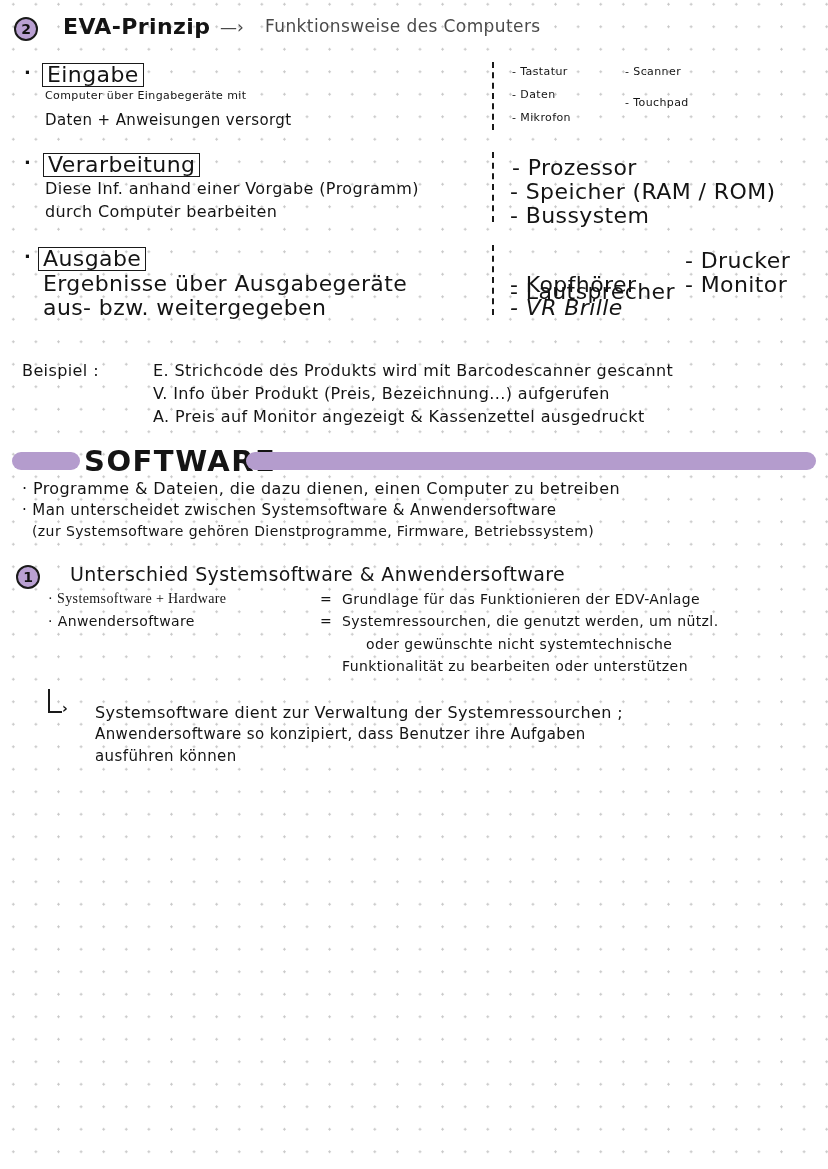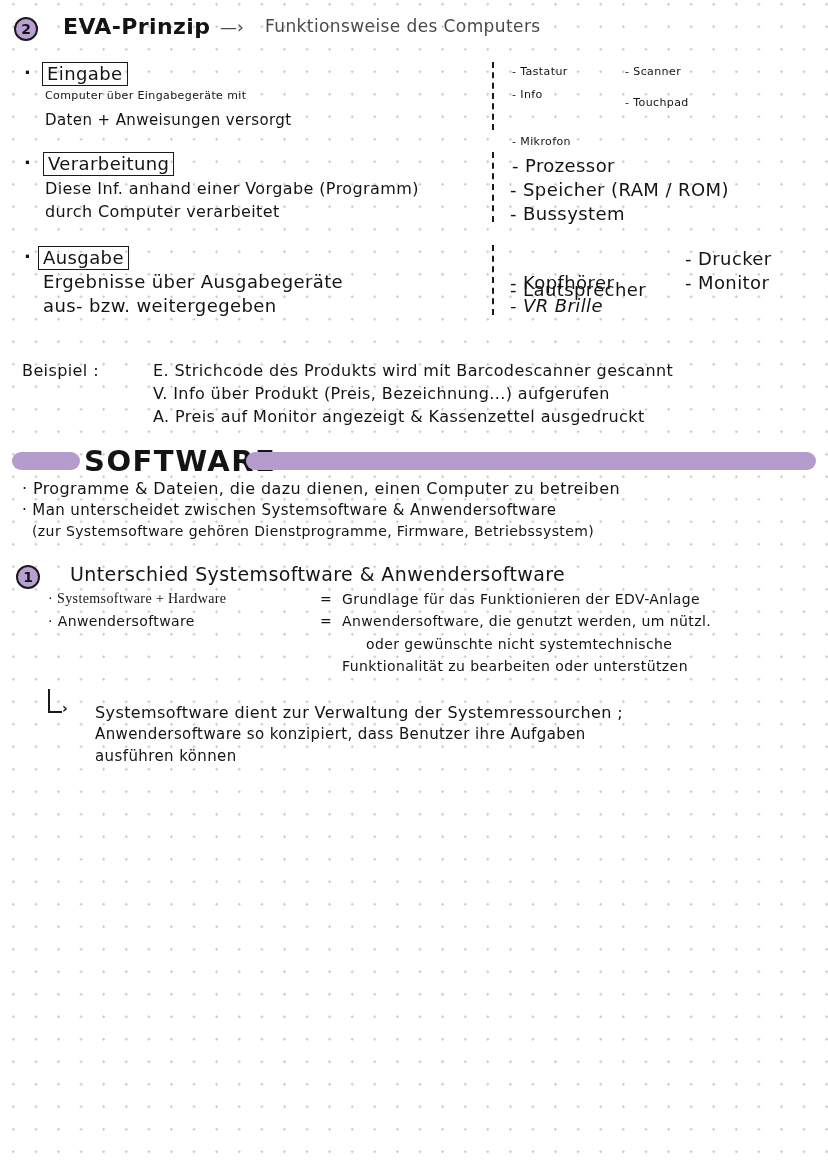--- a/index.html
+++ b/index.html
@@ -16,21 +16,21 @@
   .hand { font-family: "DejaVu Sans", sans-serif; letter-spacing: 0.4px; }
   .circle-num {
     position: absolute; width: 24px; height: 24px; border-radius: 50%;
     background: #b9a0d2; border: 2px solid #1a1a1a; box-sizing: border-box;
     display: flex; align-items: center; justify-content: center;
     font-size: 14px; font-weight: bold; color: #111;
   }
   .h1 { font-size: 22px; font-weight: bold; }
   .subtle { color: #4a4a4a; font-size: 17px; }
   .boxed { border: 1.6px solid #1a1a1a; padding: 0 4px; line-height: 22px; display: inline-block; }
-  .t18 { font-size: 18px; }
+  .t18 { font-size: 22px; }
   .t17 { font-size: 11px; }
   .t16 { font-size: 16px; }
   .t15 { font-size: 15px; }
   .t14 { font-size: 14px; }
   .dash {
     position: absolute; width: 0; border-left: 2px dashed #1a1a1a;
   }
   .bullet { font-size: 18px; font-weight: bold; }
   .bar {
     position: absolute; height: 18px; border-radius: 9px; background: #b49ccd;
@@ -53,31 +53,31 @@
   <div class="abs subtle hand" style="left:265px; top:16px;">Funktionsweise des Computers</div>
 
   <div class="abs bullet" style="left:24px; top:62px;">·</div>
   <div class="abs t18 hand" style="left:42px; top:62px;">
     <span class="boxed">Eingabe</span>
   </div>
   <div class="abs t17 hand" style="left:45px; top:89px;">Computer über Eingabegeräte mit</div>
   <div class="abs t15 hand" style="left:45px; top:111px;">Daten + Anweisungen versorgt</div>
   <div class="dash" style="left:492px; top:62px; height:68px;"></div>
   <div class="abs t17 hand" style="left:512px; top:65px;">- Tastatur</div>
-  <div class="abs t17 hand" style="left:512px; top:88px;">- Info</div>
-  <div class="abs t17 hand" style="left:512px; top:111px;margin-top:24px;">- Mikrofon</div>
+  <div class="abs t17 hand" style="left:512px; top:88px;">- Daten</div>
+  <div class="abs t17 hand" style="left:512px; top:111px;">- Mikrofon</div>
   <div class="abs t17 hand" style="left:625px; top:65px;">- Scanner</div>
   <div class="abs t17 hand" style="left:625px; top:96px;text-align:center;">- Touchpad</div>
 
   <div class="abs bullet" style="left:24px; top:152px;">·</div>
   <div class="abs t18 hand" style="left:43px; top:152px;">
     <span class="boxed">Verarbeitung</span>
   </div>
   <div class="abs t16 hand" style="left:45px; top:179px;">Diese Inf. anhand einer Vorgabe (Programm)</div>
-  <div class="abs t16 hand" style="left:45px; top:202px;">durch Computer verarbeitet</div>
+  <div class="abs t16 hand" style="left:45px; top:202px;">durch Computer bearbeiten</div>
   <div class="dash" style="left:492px; top:152px; height:70px;"></div>
   <div class="abs t18 hand" style="left:512px; top:155px;">- Prozessor</div>
   <div class="abs t18 hand" style="left:510px; top:179px;">- Speicher (RAM / ROM)</div>
   <div class="abs t18 hand" style="left:510px; top:203px;">- Bussystem</div>
 
   <div class="abs bullet" style="left:24px; top:246px;">·</div>
   <div class="abs t18 hand" style="left:38px; top:246px;">
     <span class="boxed">Ausgabe</span>
   </div>
   <div class="abs t18 hand" style="left:43px; top:271px;">Ergebnisse über Ausgabegeräte</div>
@@ -109,21 +109,21 @@
     <span>1</span>
   </div>
   <div class="abs t18 hand" style="left:70px; top:563px; font-size:19px;">Unterschied Systemsoftware &amp; Anwendersoftware</div>
 
   <div class="abs t14 hand" style="left:48px; top:591px;font-family:Liberation Serif, serif;">· Systemsoftware + Hardware</div>
   <div class="abs t14 hand" style="left:320px; top:591px;">=</div>
   <div class="abs t14 hand" style="left:342px; top:591px;">Grundlage für das Funktionieren der EDV-Anlage</div>
 
   <div class="abs t14 hand" style="left:48px; top:613px;">· Anwendersoftware</div>
   <div class="abs t14 hand" style="left:320px; top:613px;">=</div>
-  <div class="abs t14 hand" style="left:342px; top:613px;">Anwendersoftware, die genutzt werden, um nützl.</div>
+  <div class="abs t14 hand" style="left:342px; top:613px;">Systemressourchen, die genutzt werden, um nützl.</div>
   <div class="abs t14 hand" style="left:342px; top:636px;margin-left:24px;">oder gewünschte nicht systemtechnische</div>
   <div class="abs t14 hand" style="left:342px; top:658px;">Funktionalität zu bearbeiten oder unterstützen</div>
 
   <div class="arrow-l" style="left:48px; top:689px;"></div>
   <div class="abs t14" style="left:62px; top:700px; font-weight:bold;">›</div>
   <div class="abs t16 hand" style="left:95px; top:703px;">Systemsoftware dient zur Verwaltung der Systemressourchen ;</div>
   <div class="abs t15 hand" style="left:95px; top:725px;">Anwendersoftware so konzipiert, dass Benutzer ihre Aufgaben</div>
   <div class="abs t15 hand" style="left:95px; top:747px;">ausführen können</div>
 </div>
 

